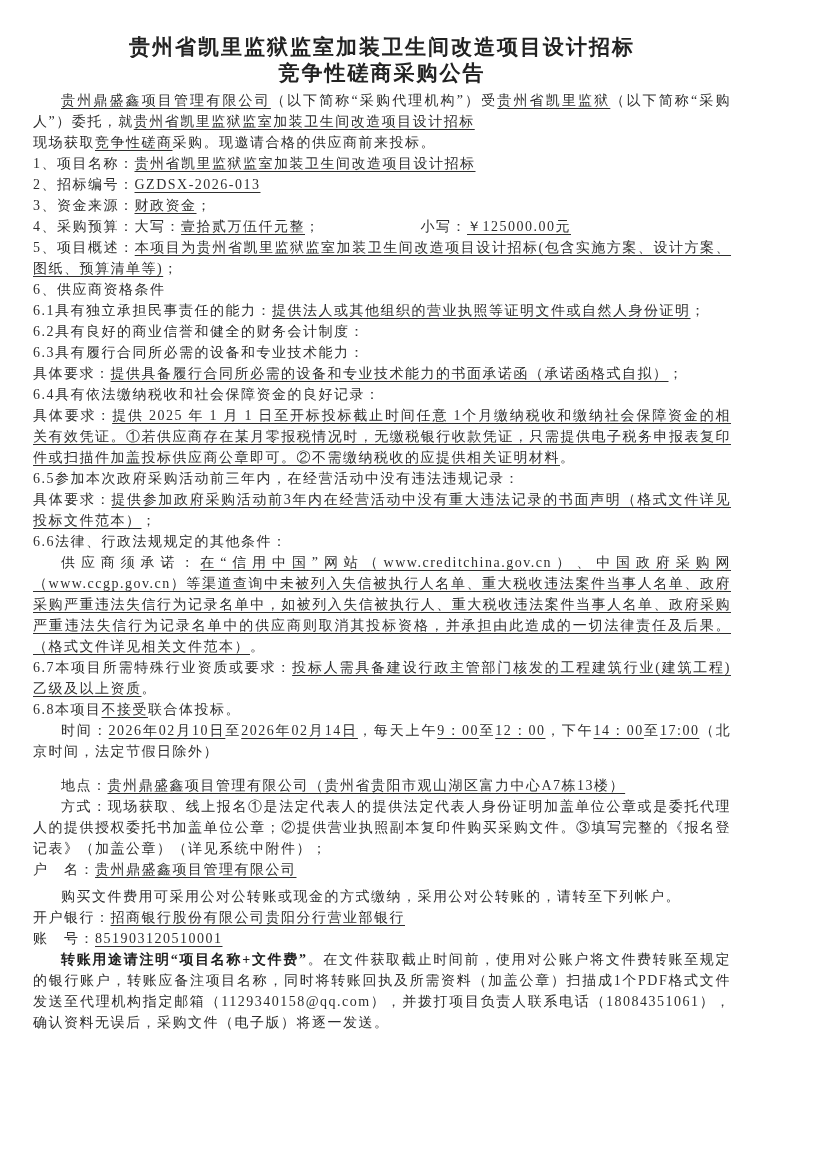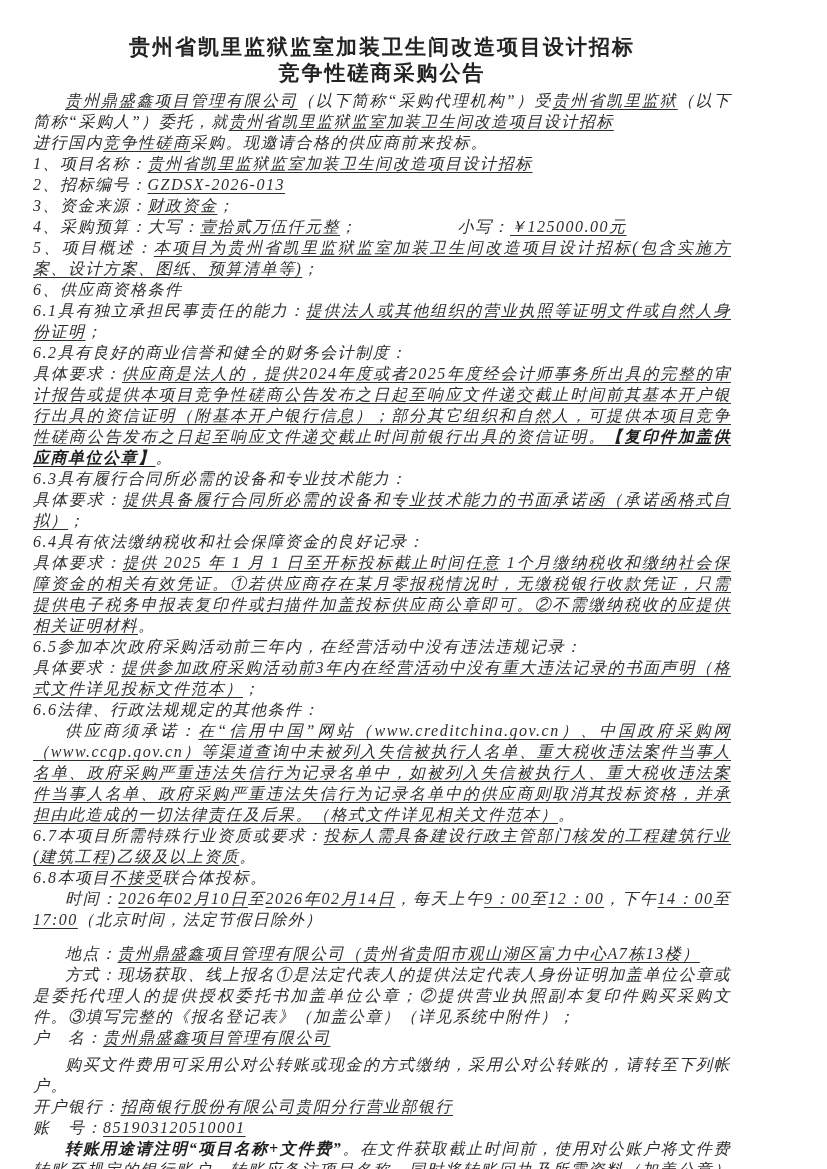--- a/index.html
+++ b/index.html
@@ -18,49 +18,47 @@
     font-weight:bold;
     font-size:21px;
     line-height:26px;
     letter-spacing:2px;
     color:#222;
     margin:0;
   }
   .doc-body{margin-top:4px;}
   .para{
     margin:0;
-    font-size:16px;
+    font-size:14px;
     line-height:21px;
     letter-spacing:1.5px;
     text-align:justify;
     color:#2e2e2e;
-    font-style:italic;
   }
   .para.indent{text-indent:2em;}
   .u{text-decoration:underline;text-underline-offset:3px;text-decoration-thickness:1px;}
   .b{font-weight:bold;color:#1f1f1f;}
   .gap{display:inline-block;}
 </style>
 </head>
 <body>
 
 <div class="page">
   <h1 class="title">贵州省凯里监狱监室加装卫生间改造项目设计招标</h1>
   <h1 class="title">竞争性磋商采购公告</h1>
   <div class="doc-body">
-      <p class="para indent"><span class="u">贵州鼎盛鑫项目管理有限公司</span><span>（以下简称“采购代理机构”）受</span><span class="u">贵州省凯里监狱</span><span>（以下简称“采购人”）委托，就</span><span class="u">贵州省凯里监狱监室加装卫生间改造项目设计招标</span><br><span>进行国内</span><span class="u">竞争性磋商</span><span>采购。现邀请合格的供应商前来投标。</span></p>
+      <p class="para indent"><span class="u">贵州鼎盛鑫项目管理有限公司</span><span>（以下简称“采购代理机构”）受</span><span class="u">贵州省凯里监狱</span><span>（以下简称“采购人”）委托，就</span><span class="u">贵州省凯里监狱监室加装卫生间改造项目设计招标</span><br><span>现场获取</span><span class="u">竞争性磋商</span><span>采购。现邀请合格的供应商前来投标。</span></p>
       <p class="para"><span>1、项目名称：</span><span class="u">贵州省凯里监狱监室加装卫生间改造项目设计招标</span></p>
       <p class="para"><span>2、招标编号：</span><span class="u">GZDSX-2026-013</span></p>
       <p class="para"><span>3、资金来源：</span><span class="u">财政资金</span><span>；</span></p>
       <p class="para"><span>4、采购预算：大写：</span><span class="u">壹拾贰万伍仟元整</span><span>；</span><span class="gap" style="width: 100px;"></span><span>小写：</span><span class="u">￥125000.00元</span></p>
       <p class="para"><span>5、项目概述：</span><span class="u">本项目为贵州省凯里监狱监室加装卫生间改造项目设计招标(包含实施方案、设计方案、图纸、预算清单等)</span><span>；</span></p>
       <p class="para"><span>6、供应商资格条件</span></p>
       <p class="para"><span>6.1具有独立承担民事责任的能力：</span><span class="u">提供法人或其他组织的营业执照等证明文件或自然人身份证明</span><span>；</span></p>
       <p class="para"><span>6.2具有良好的商业信誉和健全的财务会计制度：</span></p>
-      <p class="para"><span>具体要求：</span><span class="u">供应商是法人的，提供2024年度或者2025年度经会计师事务所出具的完整的审计报告或提供本项目竞争性磋商公告发布之日起至响应文件递交截止时间前其基本开户银行出具的资信证明（附基本开户银行信息）；部分其它组织和自然人，可提供本项目竞争性磋商公告发布之日起至响应文件递交截止时间前银行出具的资信证明。</span><span class="u b">【复印件加盖供应商单位公章】</span><span>。</span></p>
       <p class="para"><span>6.3具有履行合同所必需的设备和专业技术能力：</span></p>
       <p class="para"><span>具体要求：</span><span class="u">提供具备履行合同所必需的设备和专业技术能力的书面承诺函（承诺函格式自拟）</span><span>；</span></p>
       <p class="para"><span>6.4具有依法缴纳税收和社会保障资金的良好记录：</span></p>
       <p class="para"><span>具体要求：</span><span class="u">提供 2025 年 1 月 1 日至开标投标截止时间任意 1个月缴纳税收和缴纳社会保障资金的相关有效凭证。①若供应商存在某月零报税情况时，无缴税银行收款凭证，只需提供电子税务申报表复印件或扫描件加盖投标供应商公章即可。②不需缴纳税收的应提供相关证明材料</span><span>。</span></p>
       <p class="para"><span>6.5参加本次政府采购活动前三年内，在经营活动中没有违法违规记录：</span></p>
       <p class="para"><span>具体要求：</span><span class="u">提供参加政府采购活动前3年内在经营活动中没有重大违法记录的书面声明（格式文件详见投标文件范本）</span><span>；</span></p>
       <p class="para"><span>6.6法律、行政法规规定的其他条件：</span></p>
       <p class="para indent"><span>供应商须承诺：</span><span class="u">在“信用中国”网站（www.creditchina.gov.cn）、中国政府采购网（www.ccgp.gov.cn）等渠道查询中未被列入失信被执行人名单、重大税收违法案件当事人名单、政府采购严重违法失信行为记录名单中，如被列入失信被执行人、重大税收违法案件当事人名单、政府采购严重违法失信行为记录名单中的供应商则取消其投标资格，并承担由此造成的一切法律责任及后果。（格式文件详见相关文件范本）</span><span>。</span></p>
       <p class="para"><span>6.7本项目所需特殊行业资质或要求：</span><span class="u">投标人需具备建设行政主管部门核发的工程建筑行业(建筑工程)乙级及以上资质</span><span>。</span></p>
       <p class="para"><span>6.8本项目</span><span class="u">不接受</span><span>联合体投标。</span></p>

